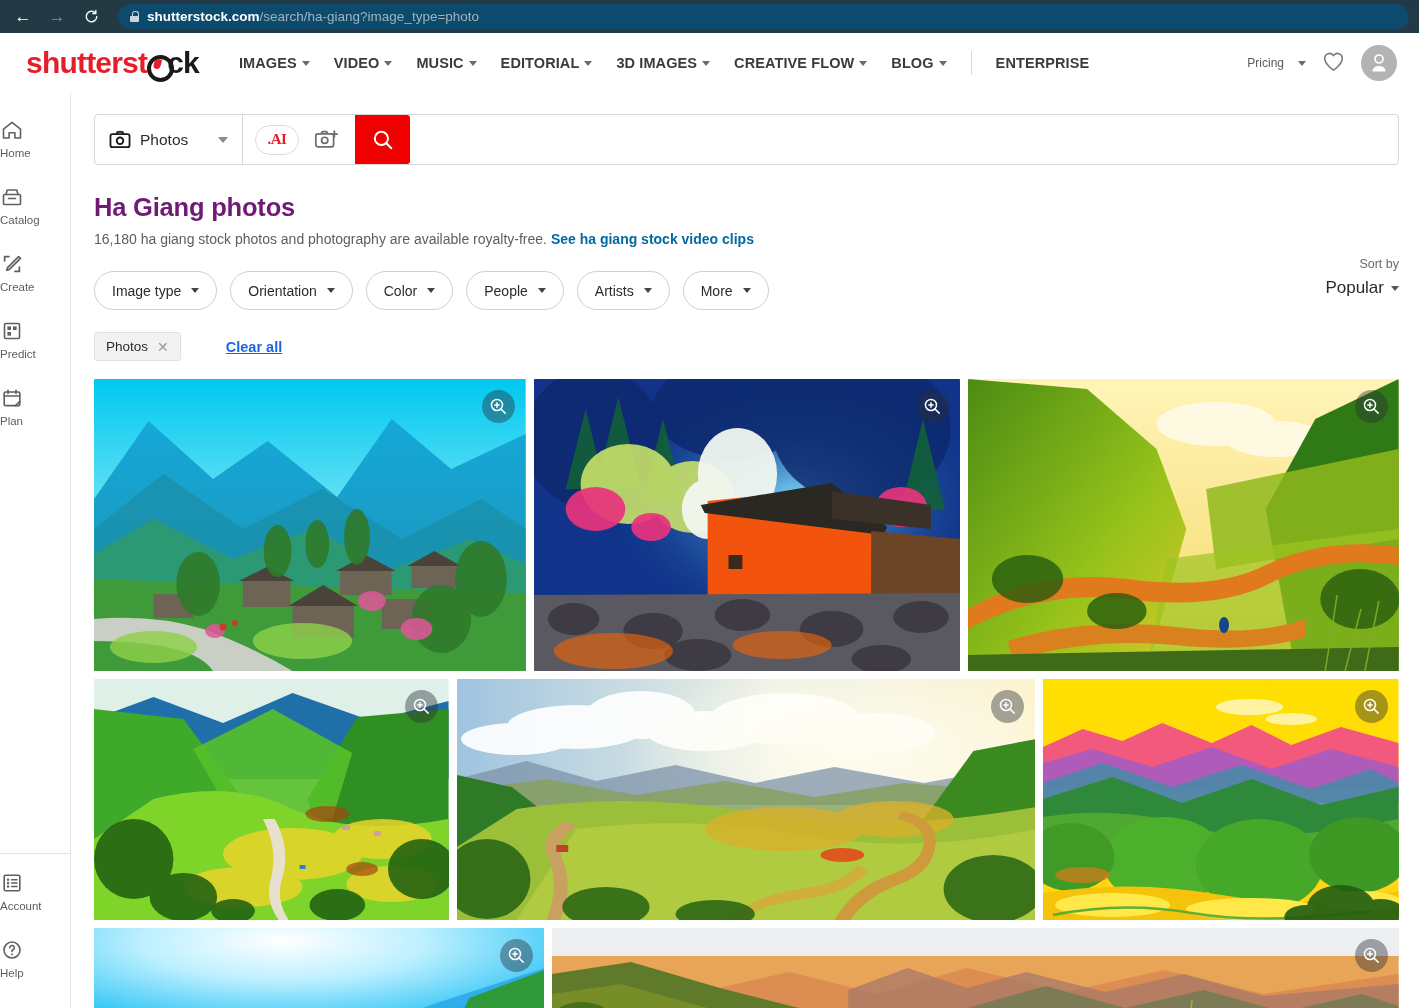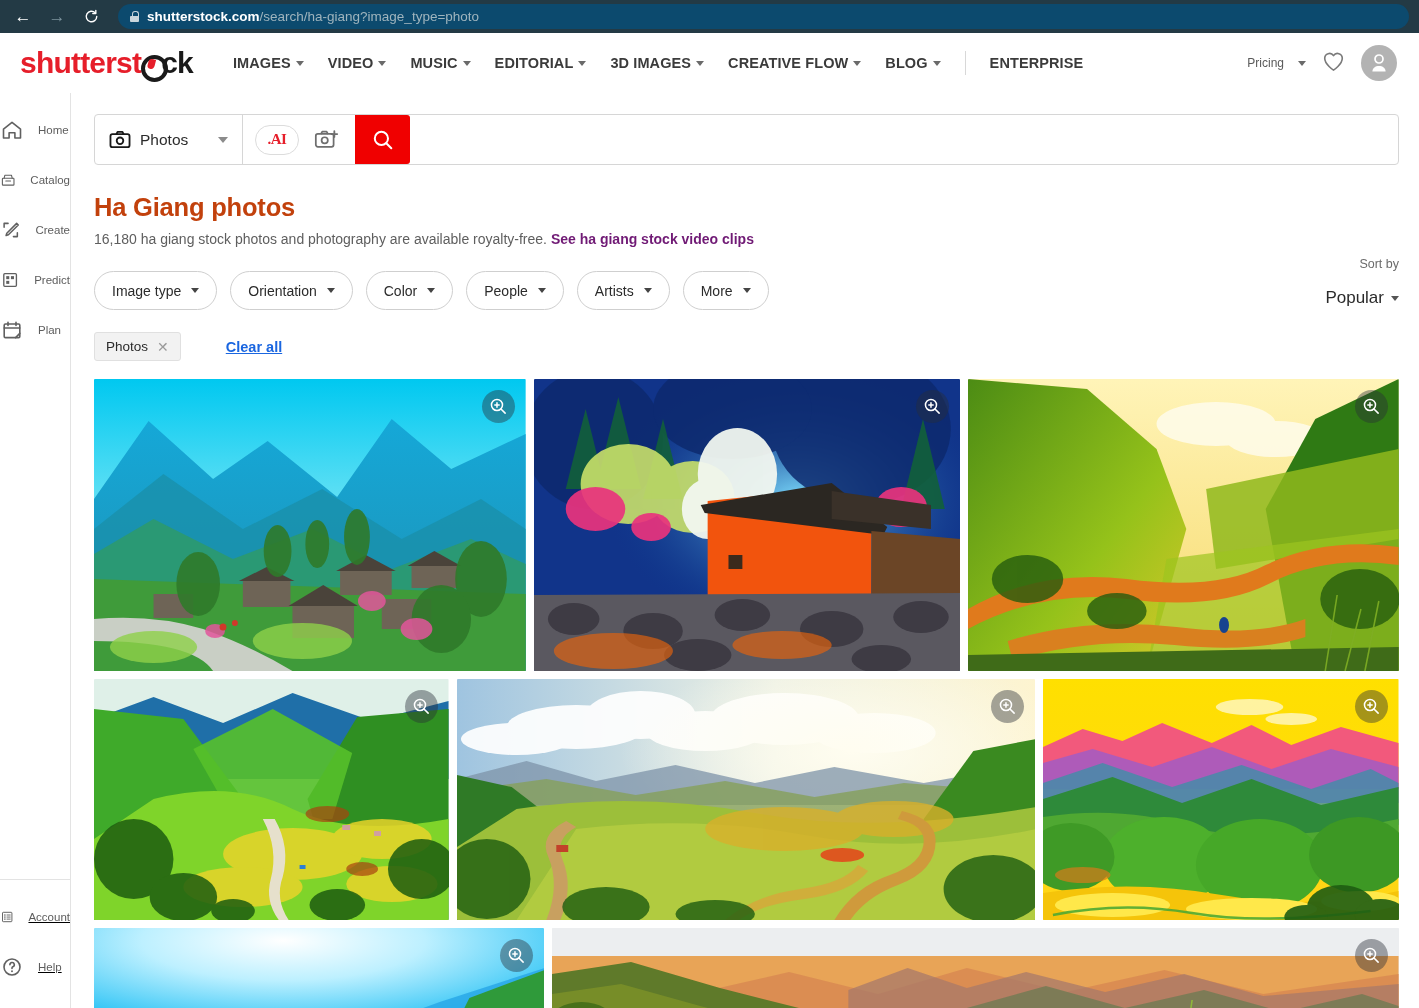--- a/index.html
+++ b/index.html
@@ -34,21 +34,21 @@
     content: ""; position: absolute; left: 2px; top: 0;
     width: 5px; height: 6px; border: 1.5px solid #c9d6dc;
     border-bottom: none; border-radius: 3px 3px 0 0;
   }
   .url-text { font-size: 13.5px; color: #9fb4bd; white-space: nowrap; }
   .url-text b { color: #ffffff; font-weight: 700; }
 
   
   .topnav {
     height: 60px; background: #fff;
-    display: flex; align-items: center; padding: 0 22px 0 20px;
+    display: flex; align-items: center; padding: 0 22px 0 26px;
     position: relative;
   }
   .logo { display: flex; align-items: baseline; font-size: 30px;
     font-weight: 700; letter-spacing: -0.8px; line-height: 1; }
   .logo .red { color: #e61e2a; }
   .logo .dark { color: #1a1a1a; }
   .logo .oglyph {
     display: inline-block; width: 20px; height: 20px;
     position: relative; margin: 0 0px;
   }
@@ -92,27 +92,27 @@
   
   .body-wrap { display: flex; height: 915px; }
 
   
   .sidebar {
     width: 71px; flex: 0 0 71px; border-right: 1px solid #e3e3e3;
     background: #fff; display: flex; flex-direction: column;
     padding-top: 12px; position: relative;
   }
   .side-item {
-    display: flex; flex-direction: row; align-items: center;
-    gap: 14px; padding: 13px 0; color: #606060;
+    display: flex; flex-direction: column; 
+    gap: 5px; padding: 13px 0; color: #606060;
   }
   .side-label { font-size: 11.5px; color: #5d5d5d; }
   .side-bottom {
     margin-top: auto; border-top: 1px solid #e3e3e3;
-    padding-top: 12px; padding-bottom: 16px; text-decoration: underline;
+    padding-top: 4px; padding-bottom: 16px;
   }
   .side-ico { width: 24px; height: 24px; display: block; }
 
   
   .main { flex: 1; padding: 0 20px 0 23px; overflow: hidden; }
 
   .searchbar {
     margin-top: 21px; height: 51px; display: flex;
     border: 1px solid #d6d6d6; border-radius: 4px;
     background: #fff; align-items: stretch;
@@ -141,43 +141,43 @@
   }
   .cam-btn {
     width: 56px; display: flex; align-items: center; justify-content: center;
   }
   .search-btn {
     width: 55px; background: #f00000; border-radius: 0 3px 3px 0;
     display: flex; align-items: center; justify-content: center;
   }
 
   h1.title {
-    font-size: 25.5px; font-weight: 700; color: #c2410c;
+    font-size: 25.5px; font-weight: 700; color: #701a75;
     margin-top: 28px; letter-spacing: -0.2px;
   }
   .subtitle { margin-top: 9px; font-size: 14px; color: #5e5e5e; }
-  .subtitle a { color: #701a75; text-decoration: none; font-weight: 700; }
+  .subtitle a { color: #0369a1; text-decoration: none; font-weight: 700; }
 
   .filters {
     margin-top: 24px; display: flex; align-items: center; gap: 13px;
     position: relative;
   }
   .pill {
     height: 39px; border: 1px solid #cfcfcf; border-radius: 20px;
     display: flex; align-items: center; gap: 10px; padding: 0 17px;
     font-size: 14px; color: #2b2b2b; background: #fff;
   }
   .pill .caret { border-top-color: #444; border-left-width: 4.5px;
     border-right-width: 4.5px; border-top-width: 5.5px; }
   .sortby {
     position: absolute; right: 0; top: -14px; text-align: right;
   }
   .sort-label { font-size: 12.5px; color: #6b6b6b; }
   .sort-value {
-    font-size: 17px; color: #2b2b2b; margin-top: 17px;
+    font-size: 17px; color: #2b2b2b; margin-top: 7px;
     display: flex; align-items: center; gap: 7px; justify-content: flex-end;
   }
   .sort-value .caret { border-top-color: #555; }
 
   .activefilters {
     margin-top: 22px; display: flex; align-items: center; gap: 17px;
   }
   .chip {
     height: 29px; background: #f2f2f2; border: 1px solid #e0e0e0;
     border-radius: 3px; display: flex; align-items: center; gap: 9px;

